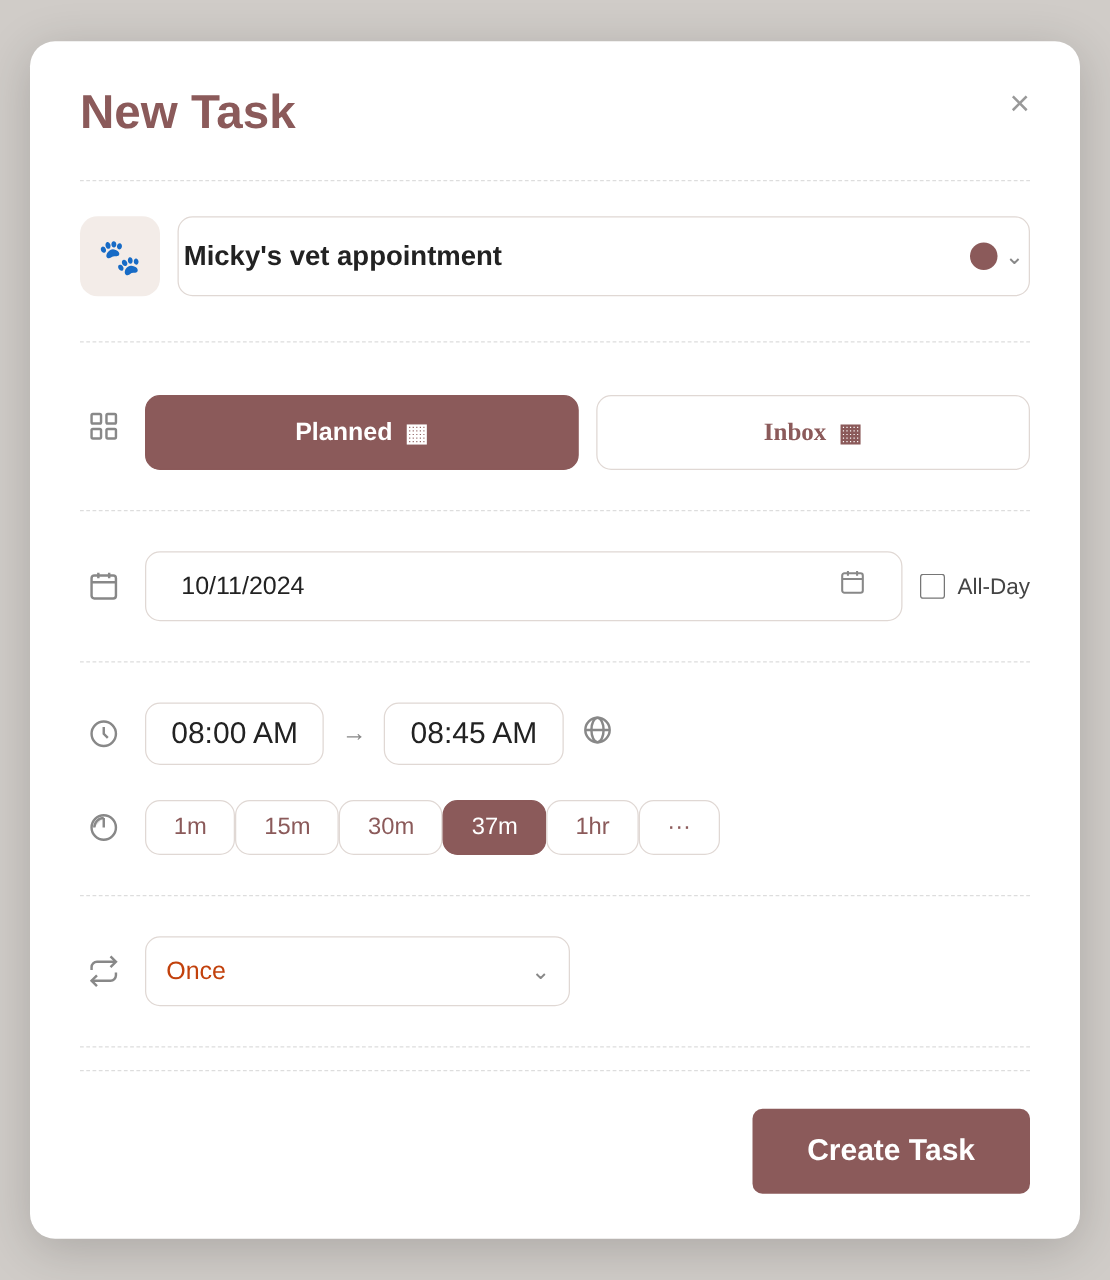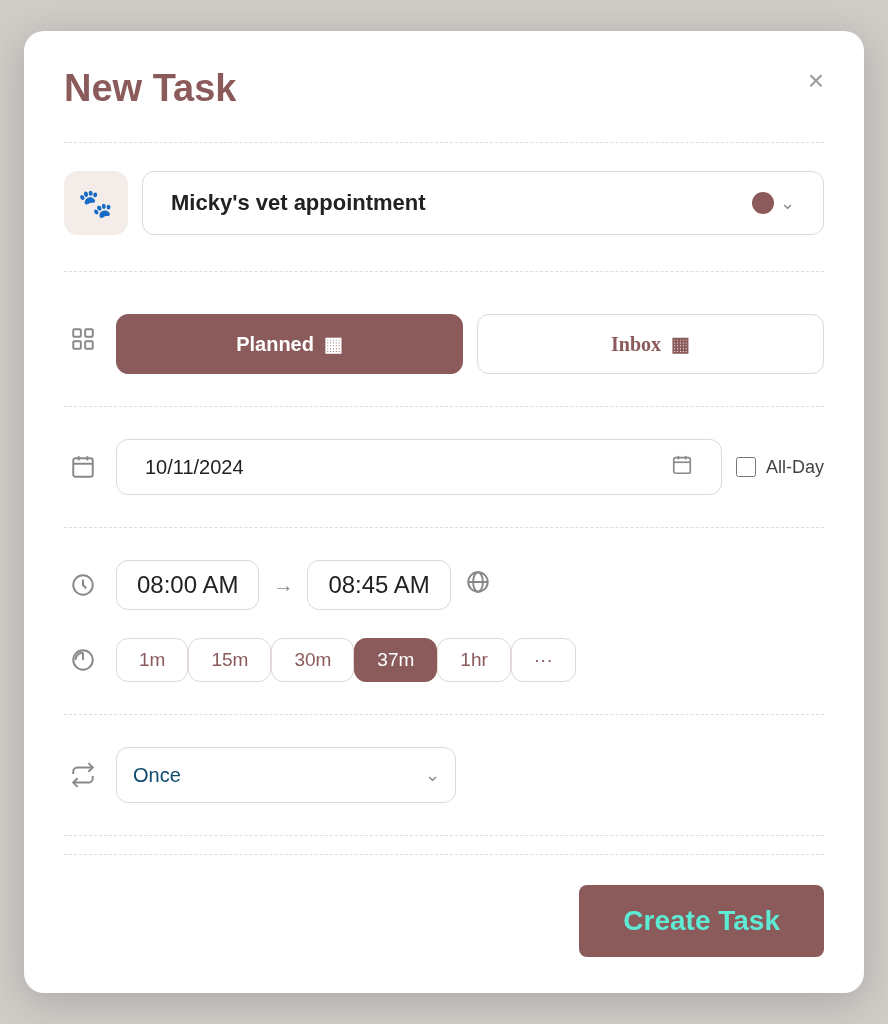--- a/index.html
+++ b/index.html
@@ -81,21 +81,21 @@
       justify-content: center;
       font-size: 28px;
       flex-shrink: 0;
     }
     .task-name-input-wrapper {
       flex: 1;
       display: flex;
       align-items: center;
       border: 1.5px solid #e0d8d4;
       border-radius: 12px;
-      padding: 0 28px;
+      padding: 0 4px;
       height: 64px;
       background: #fff;
     }
     .task-name-input {
       flex: 1;
       border: none;
       outline: none;
       font-size: 22px;
       font-weight: 600;
       color: #222;
@@ -222,21 +222,21 @@
       color: #fff;
       border-color: #8b5a5a;
     }
     .repeat-select {
       width: 100%;
       height: 56px;
       border: 1.5px solid #e0d8d4;
       border-radius: 12px;
       padding: 0 16px;
       font-size: 20px;
-      color: #0c4a6e;
+      color: #c2410c;
       background: #fff;
       appearance: none;
       -webkit-appearance: none;
       cursor: pointer;
       outline: none;
       background-image: none;
     }
     .repeat-select-container {
       position: relative;
       max-width: 340px;
@@ -263,25 +263,25 @@
     }
     
     .modal-footer {
       display: flex;
       justify-content: flex-end;
       margin-top: 20px;
       padding-top: 10px;
     }
     .create-task-btn {
       background: #8b5a5a;
-      color: #5eead4;
+      color: #ffffff;
       border: none;
       border-radius: 8px;
       padding: 20px 44px;
-      font-size: 28px;
+      font-size: 24px;
       font-weight: 700;
       cursor: pointer;
     }
     .repeat-icon {
       font-size: 22px;
       color: #888;
     }
   </style>
 </head>
 <body>

